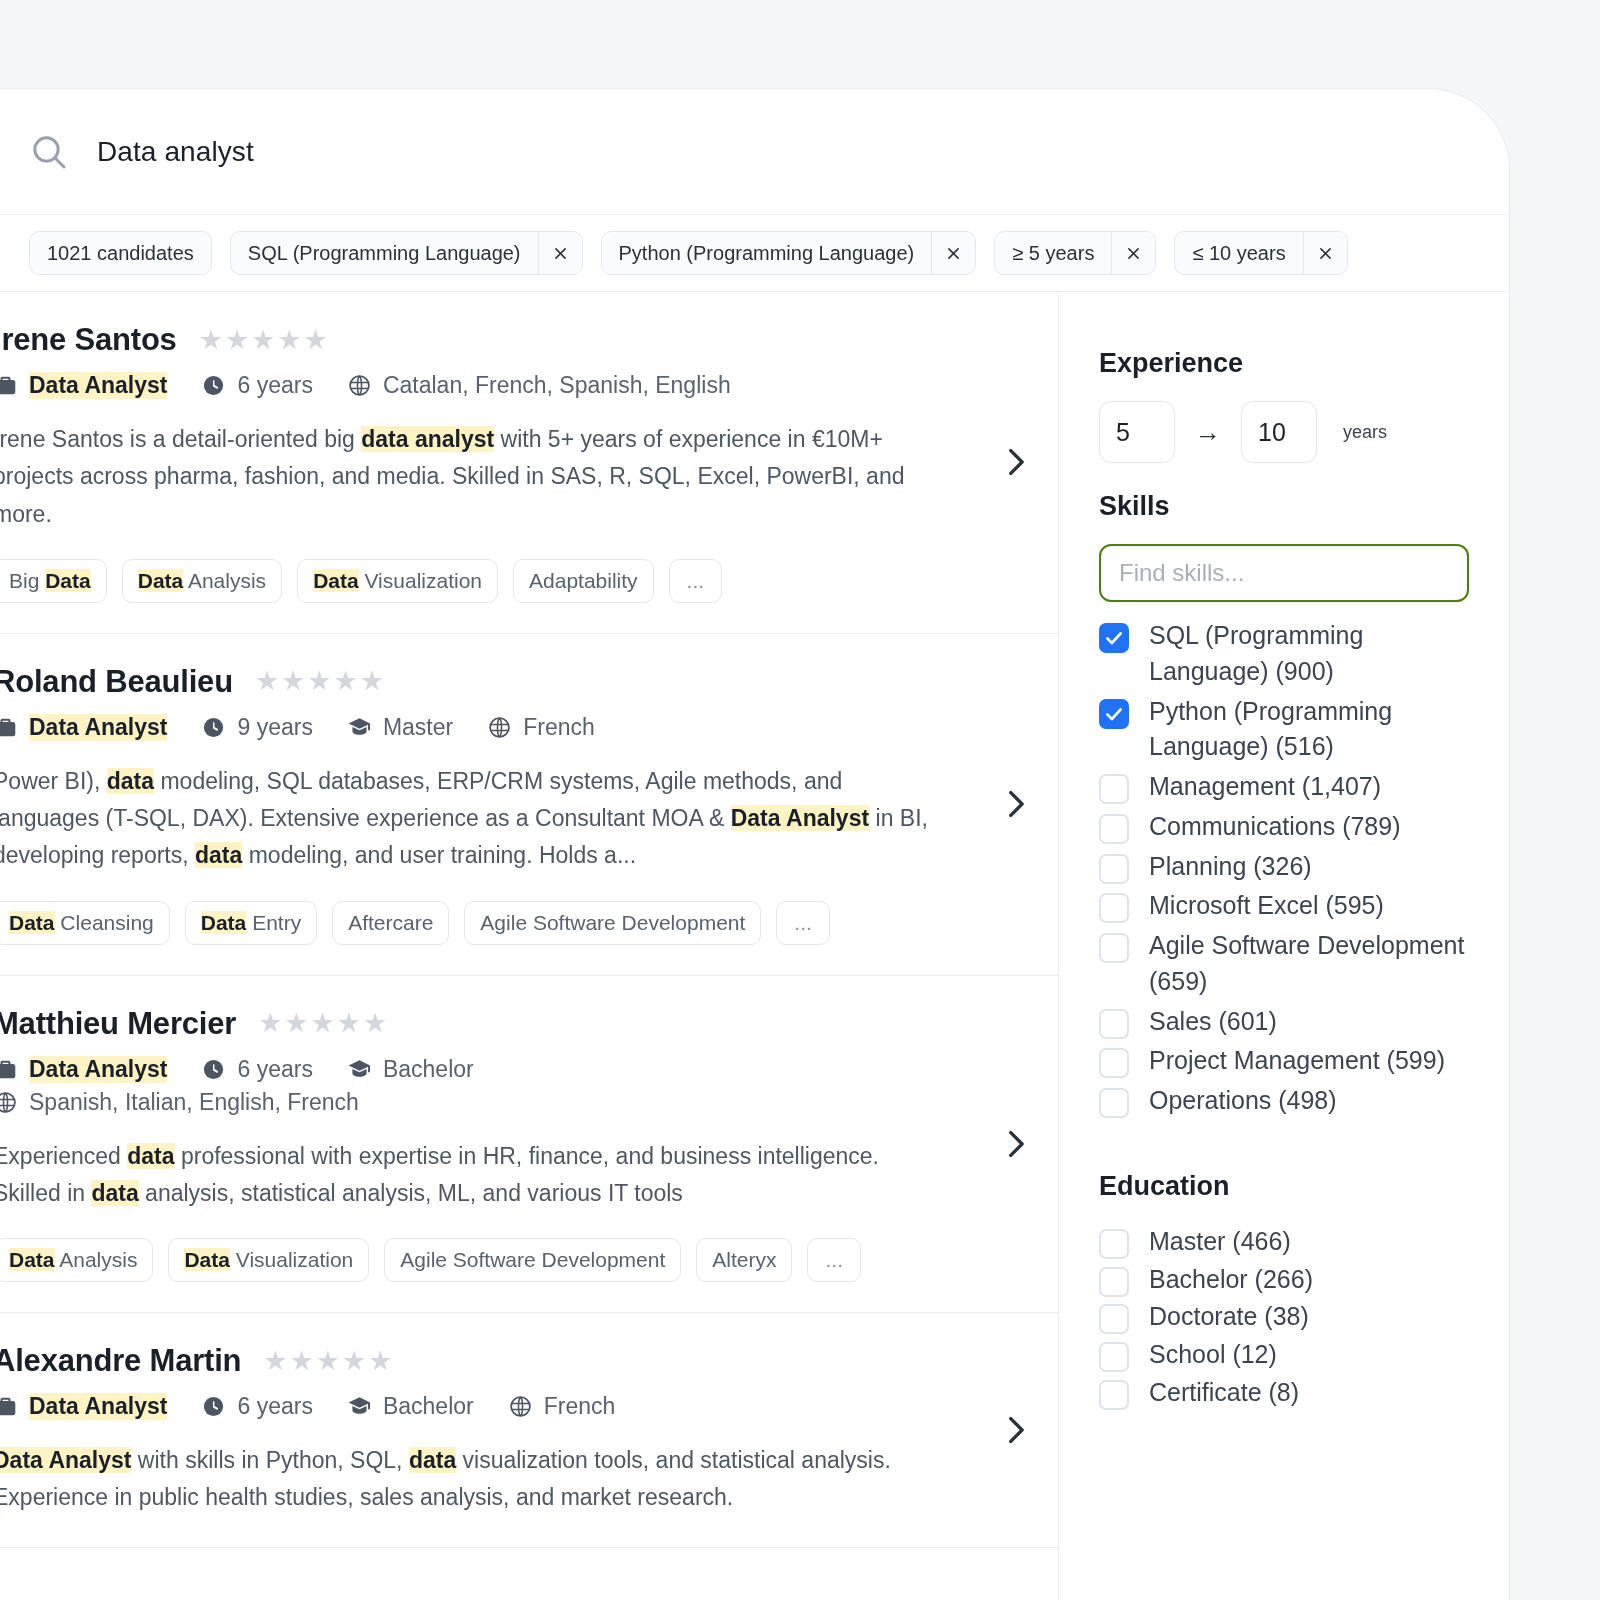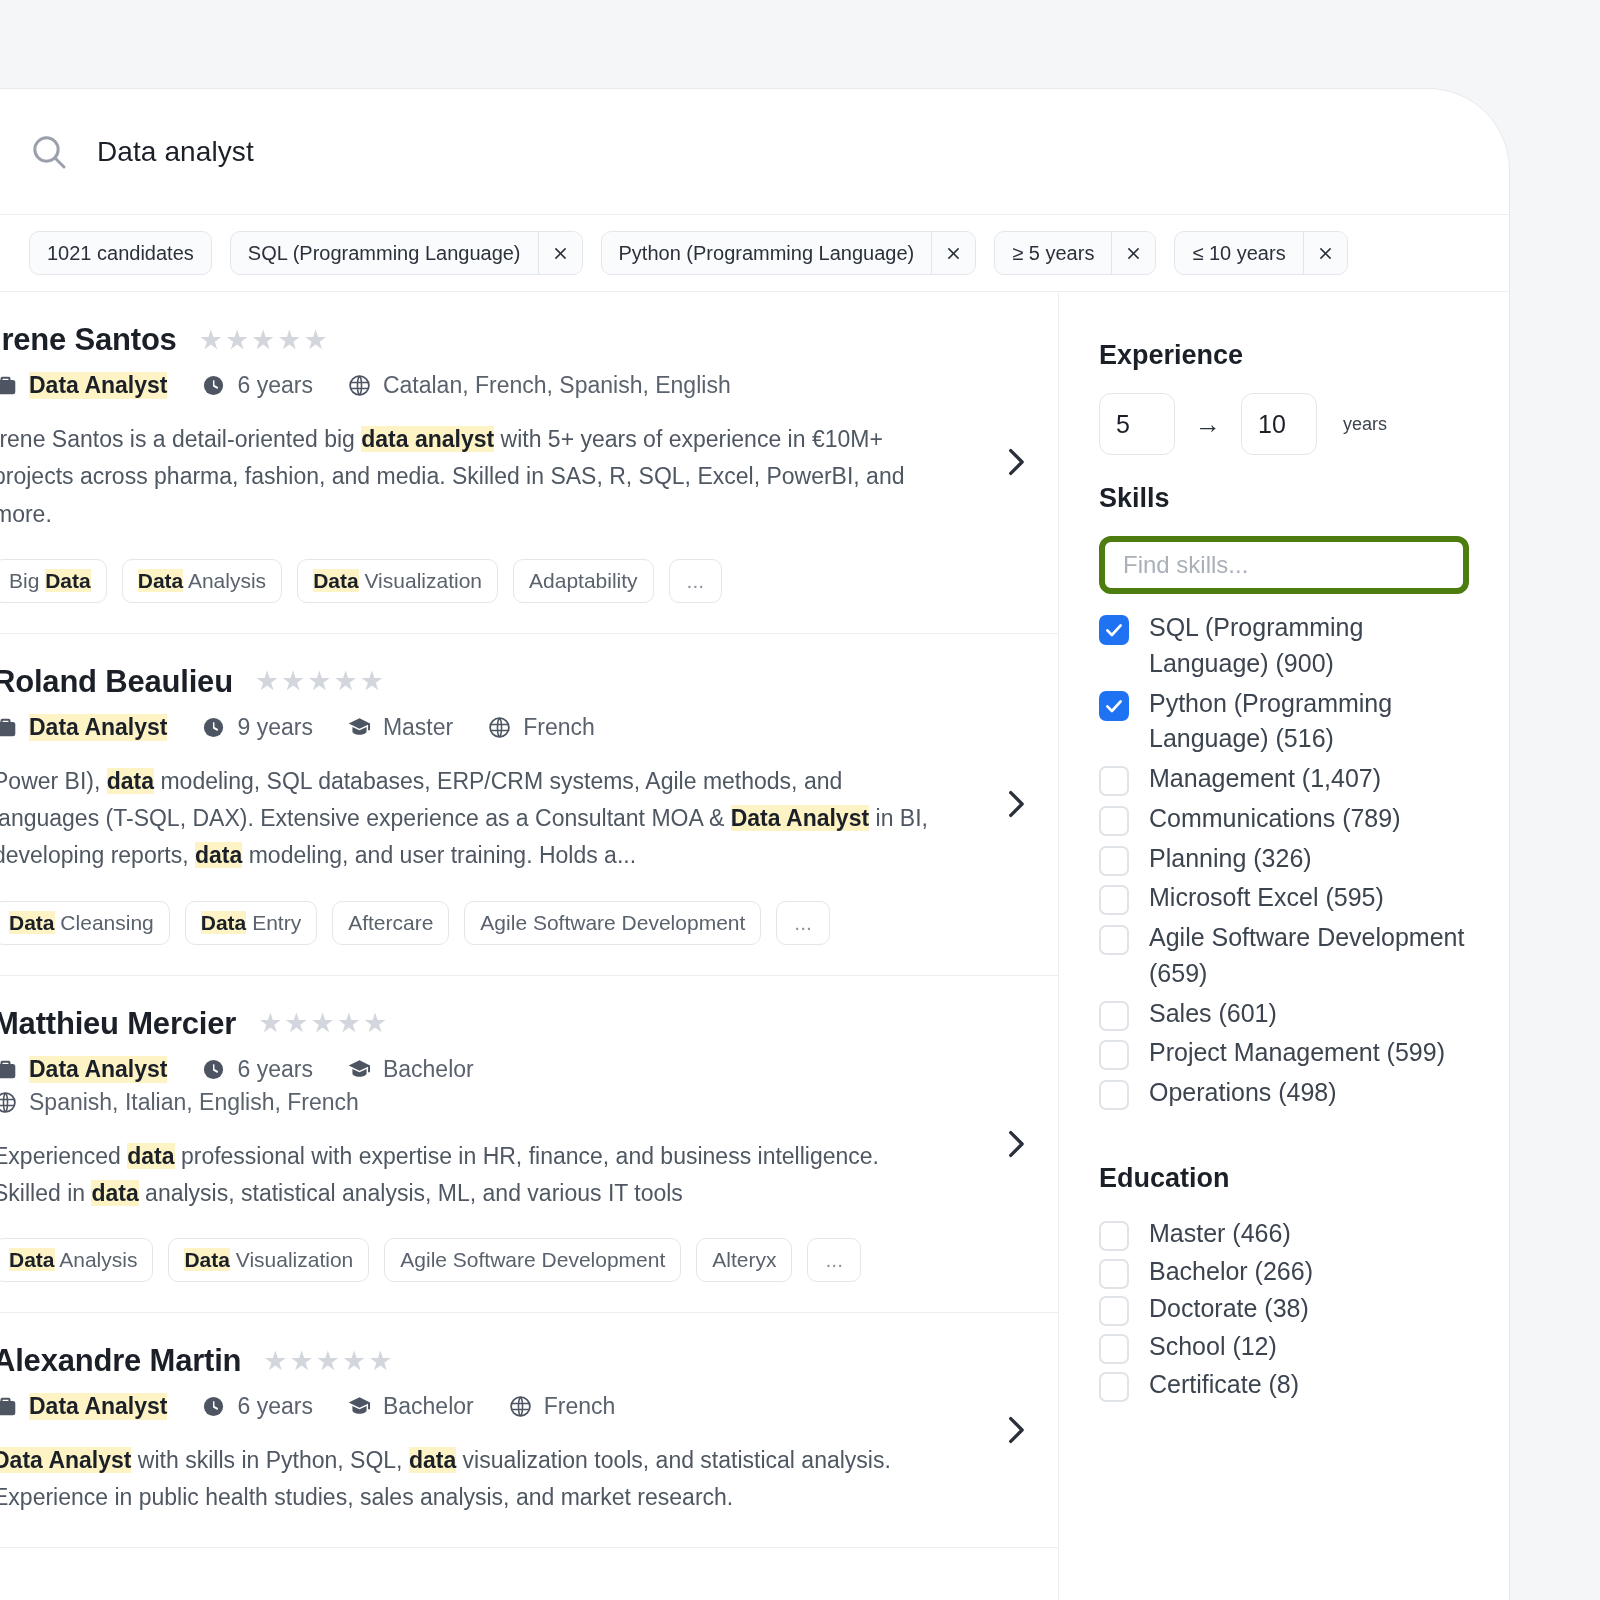--- a/index.html
+++ b/index.html
@@ -106,21 +106,21 @@
   .num-box {
     width: 76px; height: 62px; border: 1px solid #e3e6eb; border-radius: 12px;
     background: #fff; font-size: 25px; color: #1b2028;
     display: flex; align-items: center; padding-left: 16px;
     font-family: "Liberation Sans", sans-serif; outline: none;
   }
   .arrow { font-size: 26px; color: #2b313a; }
   .years-label { font-size: 18px; color: #3c444f; margin-left: 6px; }
 
   .skills-input {
-    width: 100%; height: 58px; border: 6px solid #4d7c0f; border-radius: 12px;
+    width: 100%; height: 58px; border: 2px solid #4d7c0f; border-radius: 12px;
     background: #fff; font-size: 24px; color: #1b2028; padding: 0 18px;
     font-family: "Liberation Sans", sans-serif; outline: none;
     margin-bottom: 16px;
   }
   .skills-input::placeholder { color: #aab0b9; }
 
   .opt { display: flex; align-items: flex-start; gap: 20px; margin-bottom: 4px; }
   .cbox {
     width: 30px; height: 30px; border-radius: 7px; flex: 0 0 auto;
     border: 2px solid #e0e3e8; background: #fff; margin-top: 5px;
@@ -402,21 +402,21 @@
             </div>
             <div class="desc"><span class="hl-b">Data Analyst</span><span> with skills in Python, SQL, </span><span class="hl-b">data</span><span> visualization tools, and statistical analysis. Experience in public health studies, sales analysis, and market research.</span></div>
             <span class="chev"><svg viewBox="0 0 24 24" fill="none" stroke="currentColor" stroke-width="2.4" stroke-linecap="round" stroke-linejoin="round">
                 <polyline points="9,4 17,12 9,20"></polyline>
               </svg></span>
           </div>
         </div>
 
       <div class="facets">
 
-        <div class="facet-block exp" style="margin-top:4px">
+        <div class="facet-block exp" style="margin-top:12px">
           <div class="facet-title">Experience</div>
           <div class="exp-row">
             <input class="num-box" value="5" style="">
             <span class="arrow">→</span>
             <input class="num-box" value="10" style="">
             <span class="years-label">years</span>
           </div>
         </div>
 
         <div class="facet-block skills">

